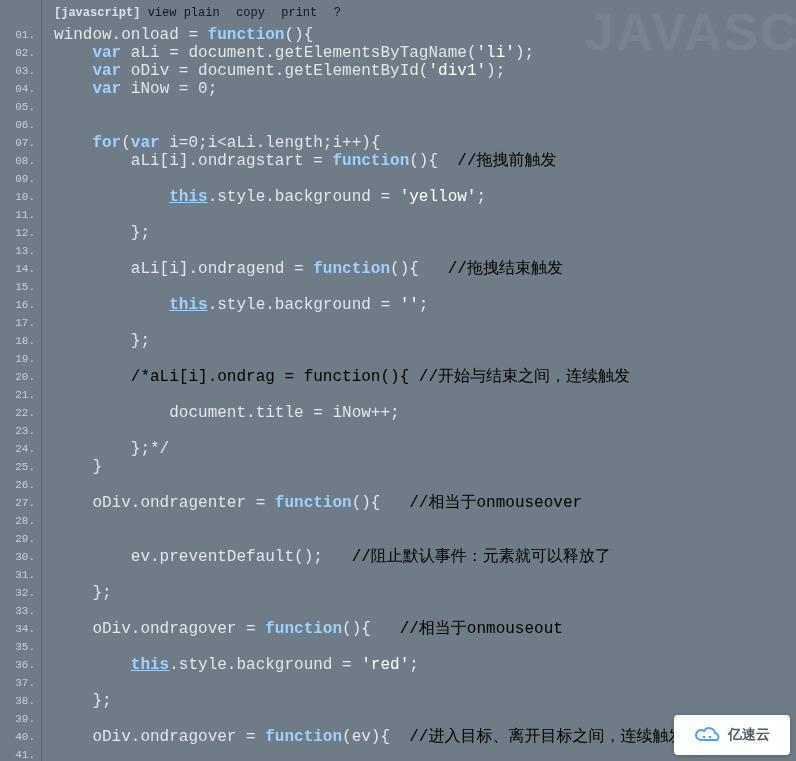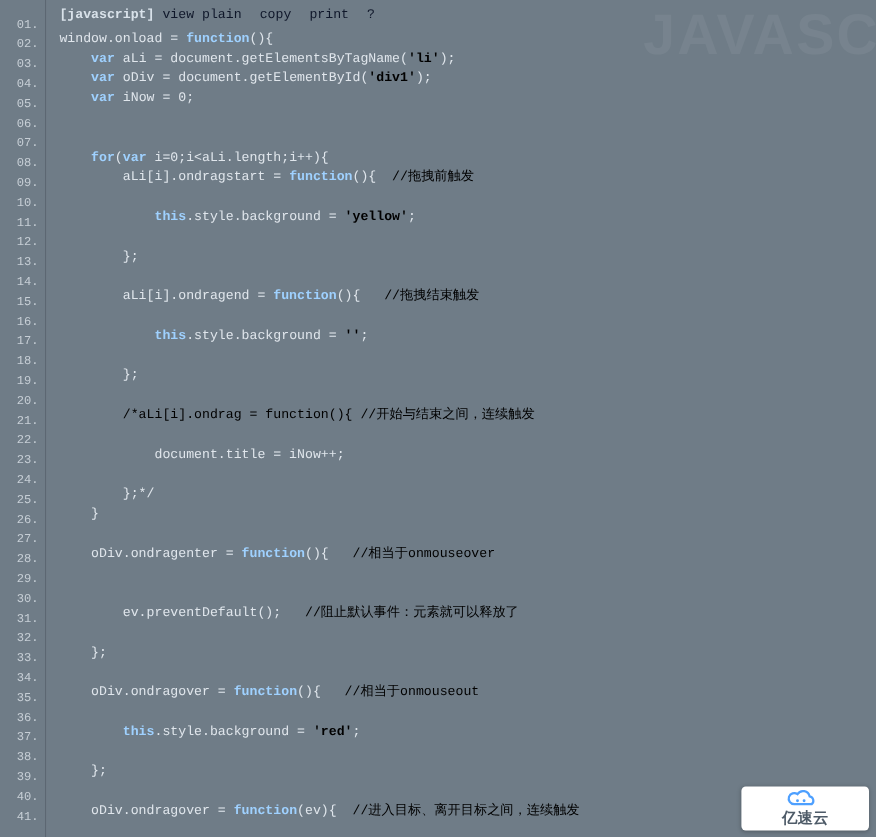--- a/index.html
+++ b/index.html
@@ -14,21 +14,21 @@
     position: relative;
   }
   .wrap {
     display: flex;
     height: 761px;
   }
   .gutter {
     background: #6f7c87;
     width: 42px;
     flex: 0 0 42px;
-    padding-top: 14px;
+    padding-top: 26px;
     border-right: 1px solid #5a6570;
   }
   .gutter .ln {
     height: 18px;
     line-height: 18px;
     text-align: right;
     padding-right: 6px;
     color: #c7cfd6;
     font-size: 11px;
   }
@@ -65,45 +65,44 @@
     cursor: pointer;
     margin-right: 2px;
   }
   .code {
     padding-left: 12px;
   }
   .code .row {
     height: 18px;
     line-height: 18px;
     white-space: pre;
-    font-size: 12px;
+    font-size: 16px;
   }
   .tok-plain  { color: #e0e6ec; }
   .tok-kw     { color: #9fd1ff; font-weight: 700; }
-  .tok-str    { color: #000000; font-weight: bold; }
+  .tok-str    { color: #ffffff; }
   .tok-com    { color: #000000; }
-  .tok-this   { color: #9fd1ff; font-weight: 700; }
+  .tok-this   { color: #9fd1ff; font-weight: 700; text-decoration: underline; }
 
   .badge {
     position: absolute;
     right: 6px;
     bottom: 6px;
     background: #ffffff;
     color: #4e5b68;
     height: 40px;
     width: 116px;
     border-radius: 4px;
     display: flex;
     align-items: center;
     justify-content: center;
     font-family: Arial, "Microsoft YaHei", sans-serif;
     font-size: 14px;
     font-weight: 600;
     box-shadow: 0 1px 4px rgba(0,0,0,0.25);
-    flex-direction: column;
   }
   .badge svg { margin-right: 6px; }
 </style>
 </head>
 <body>
 
 <div class="wrap">
 
   <div class="gutter" id="gutter">
       <div class="ln">01.</div>

